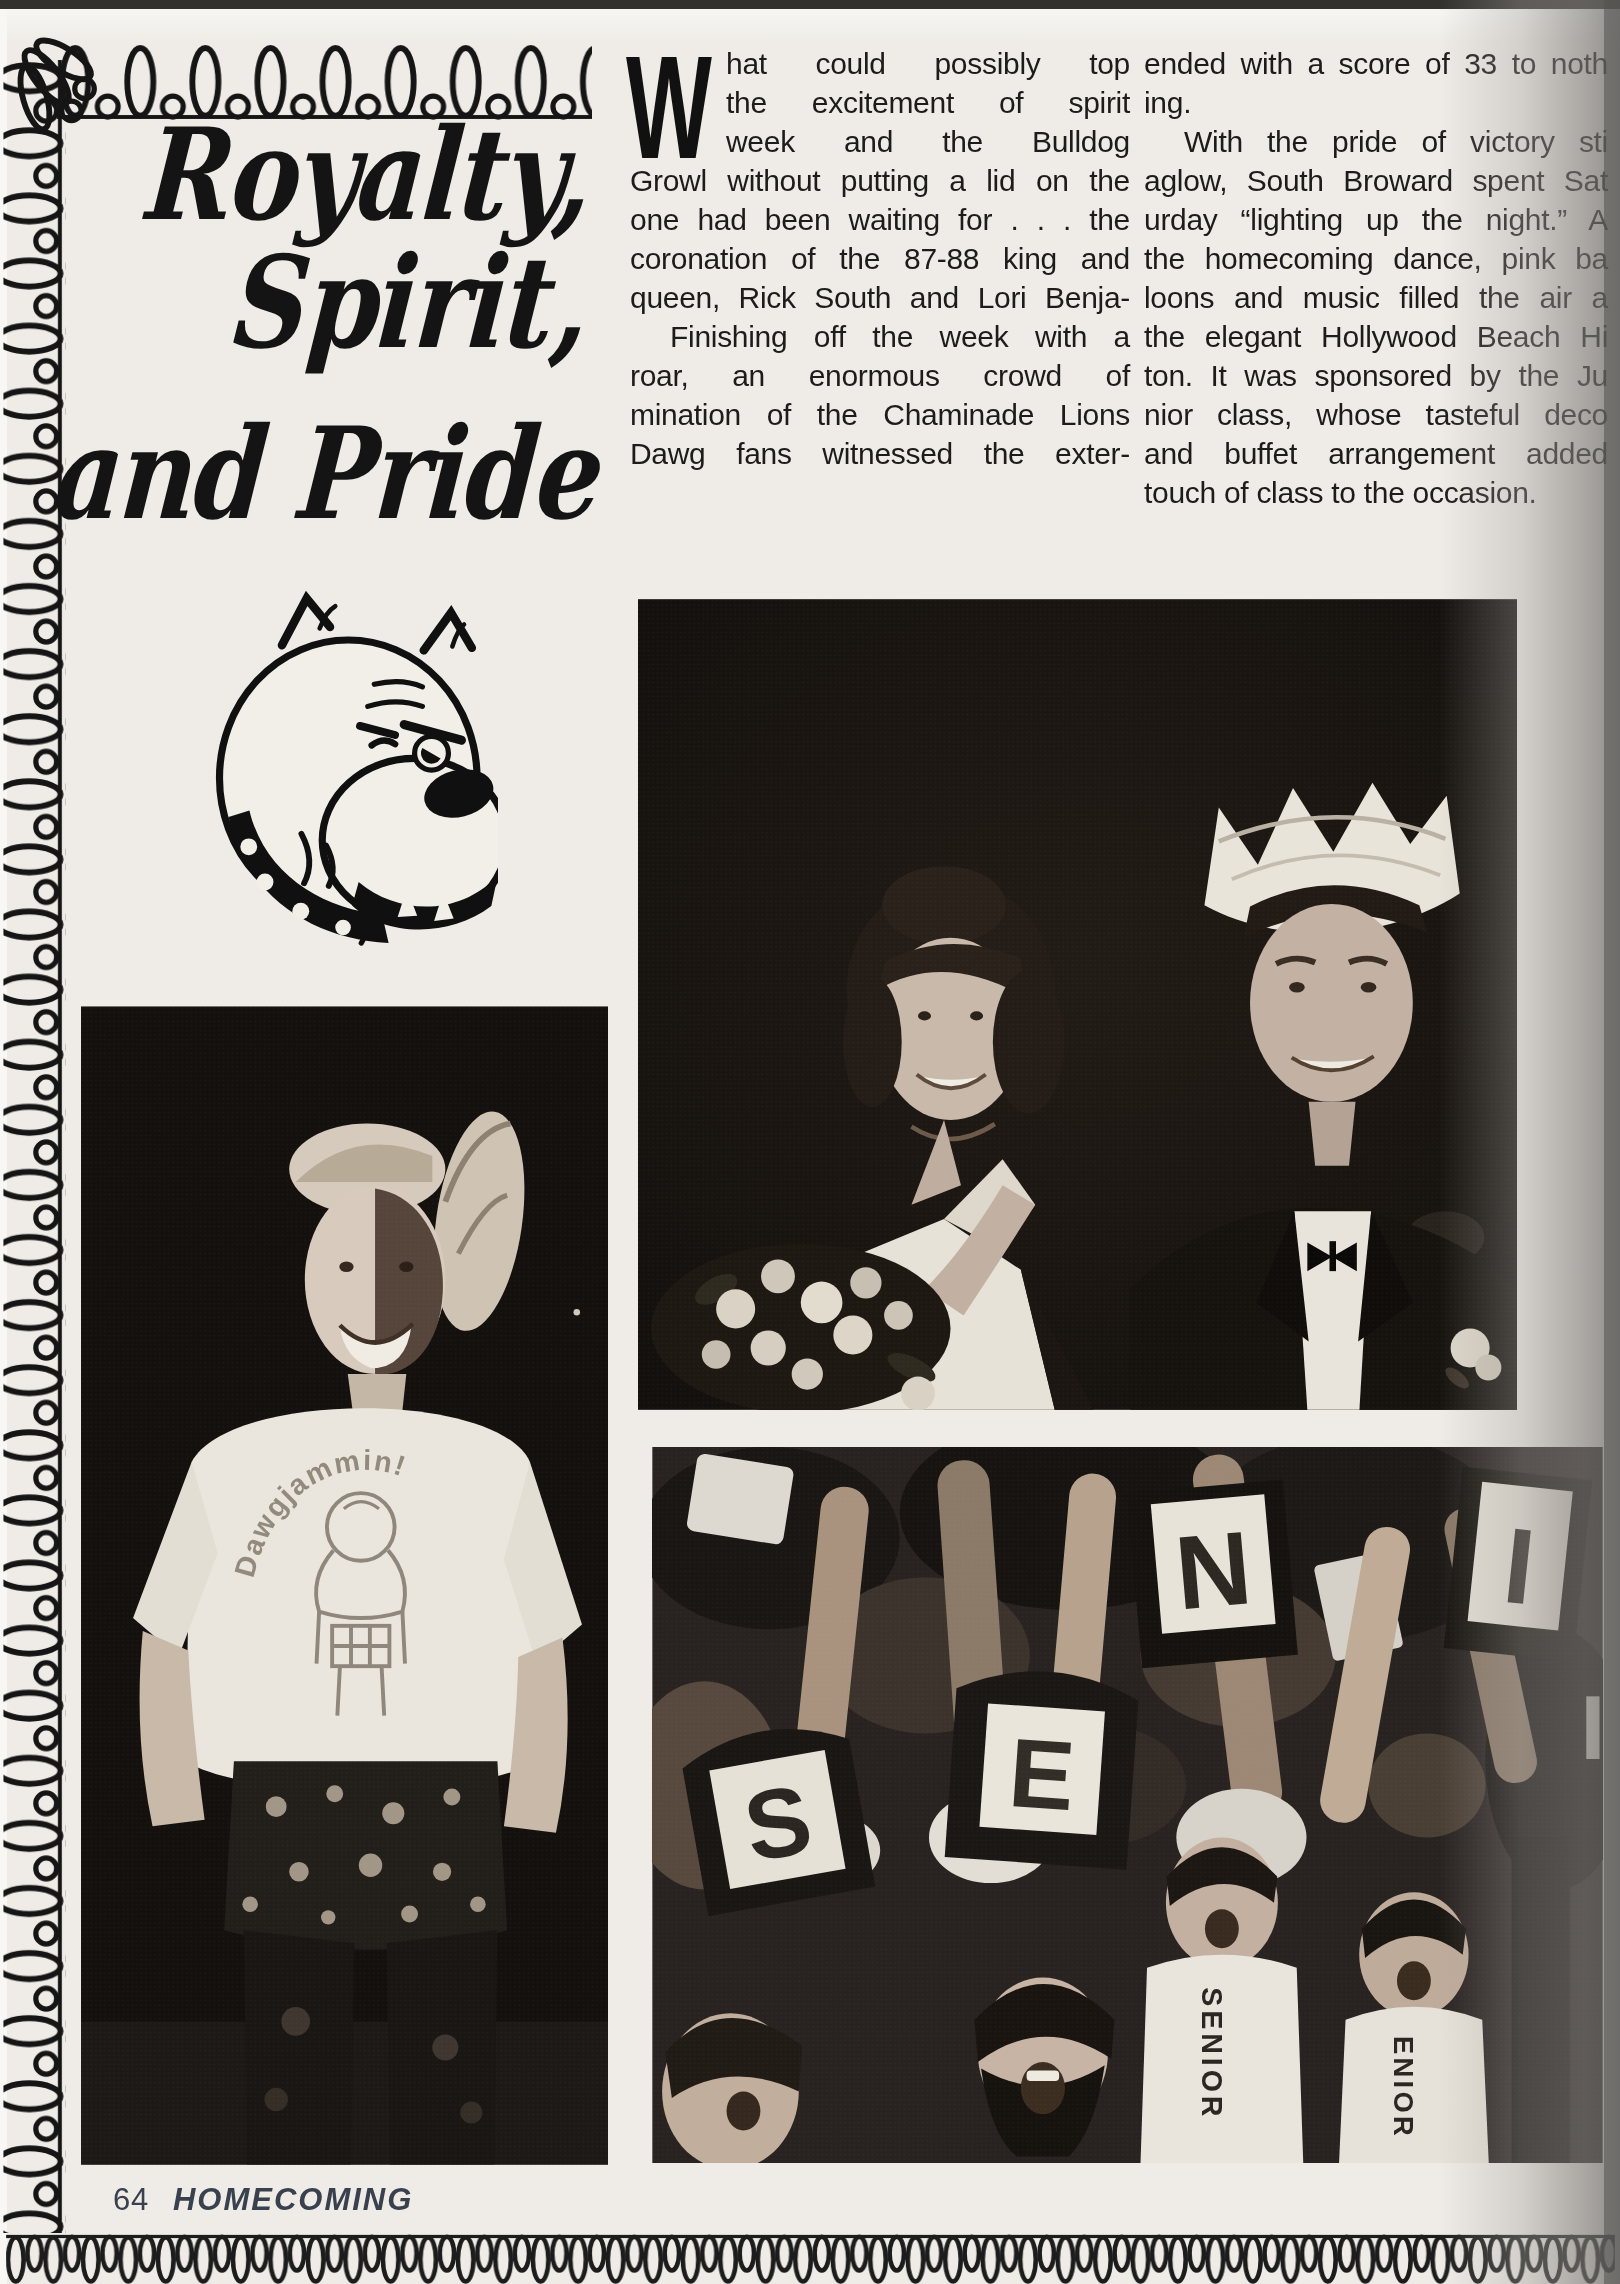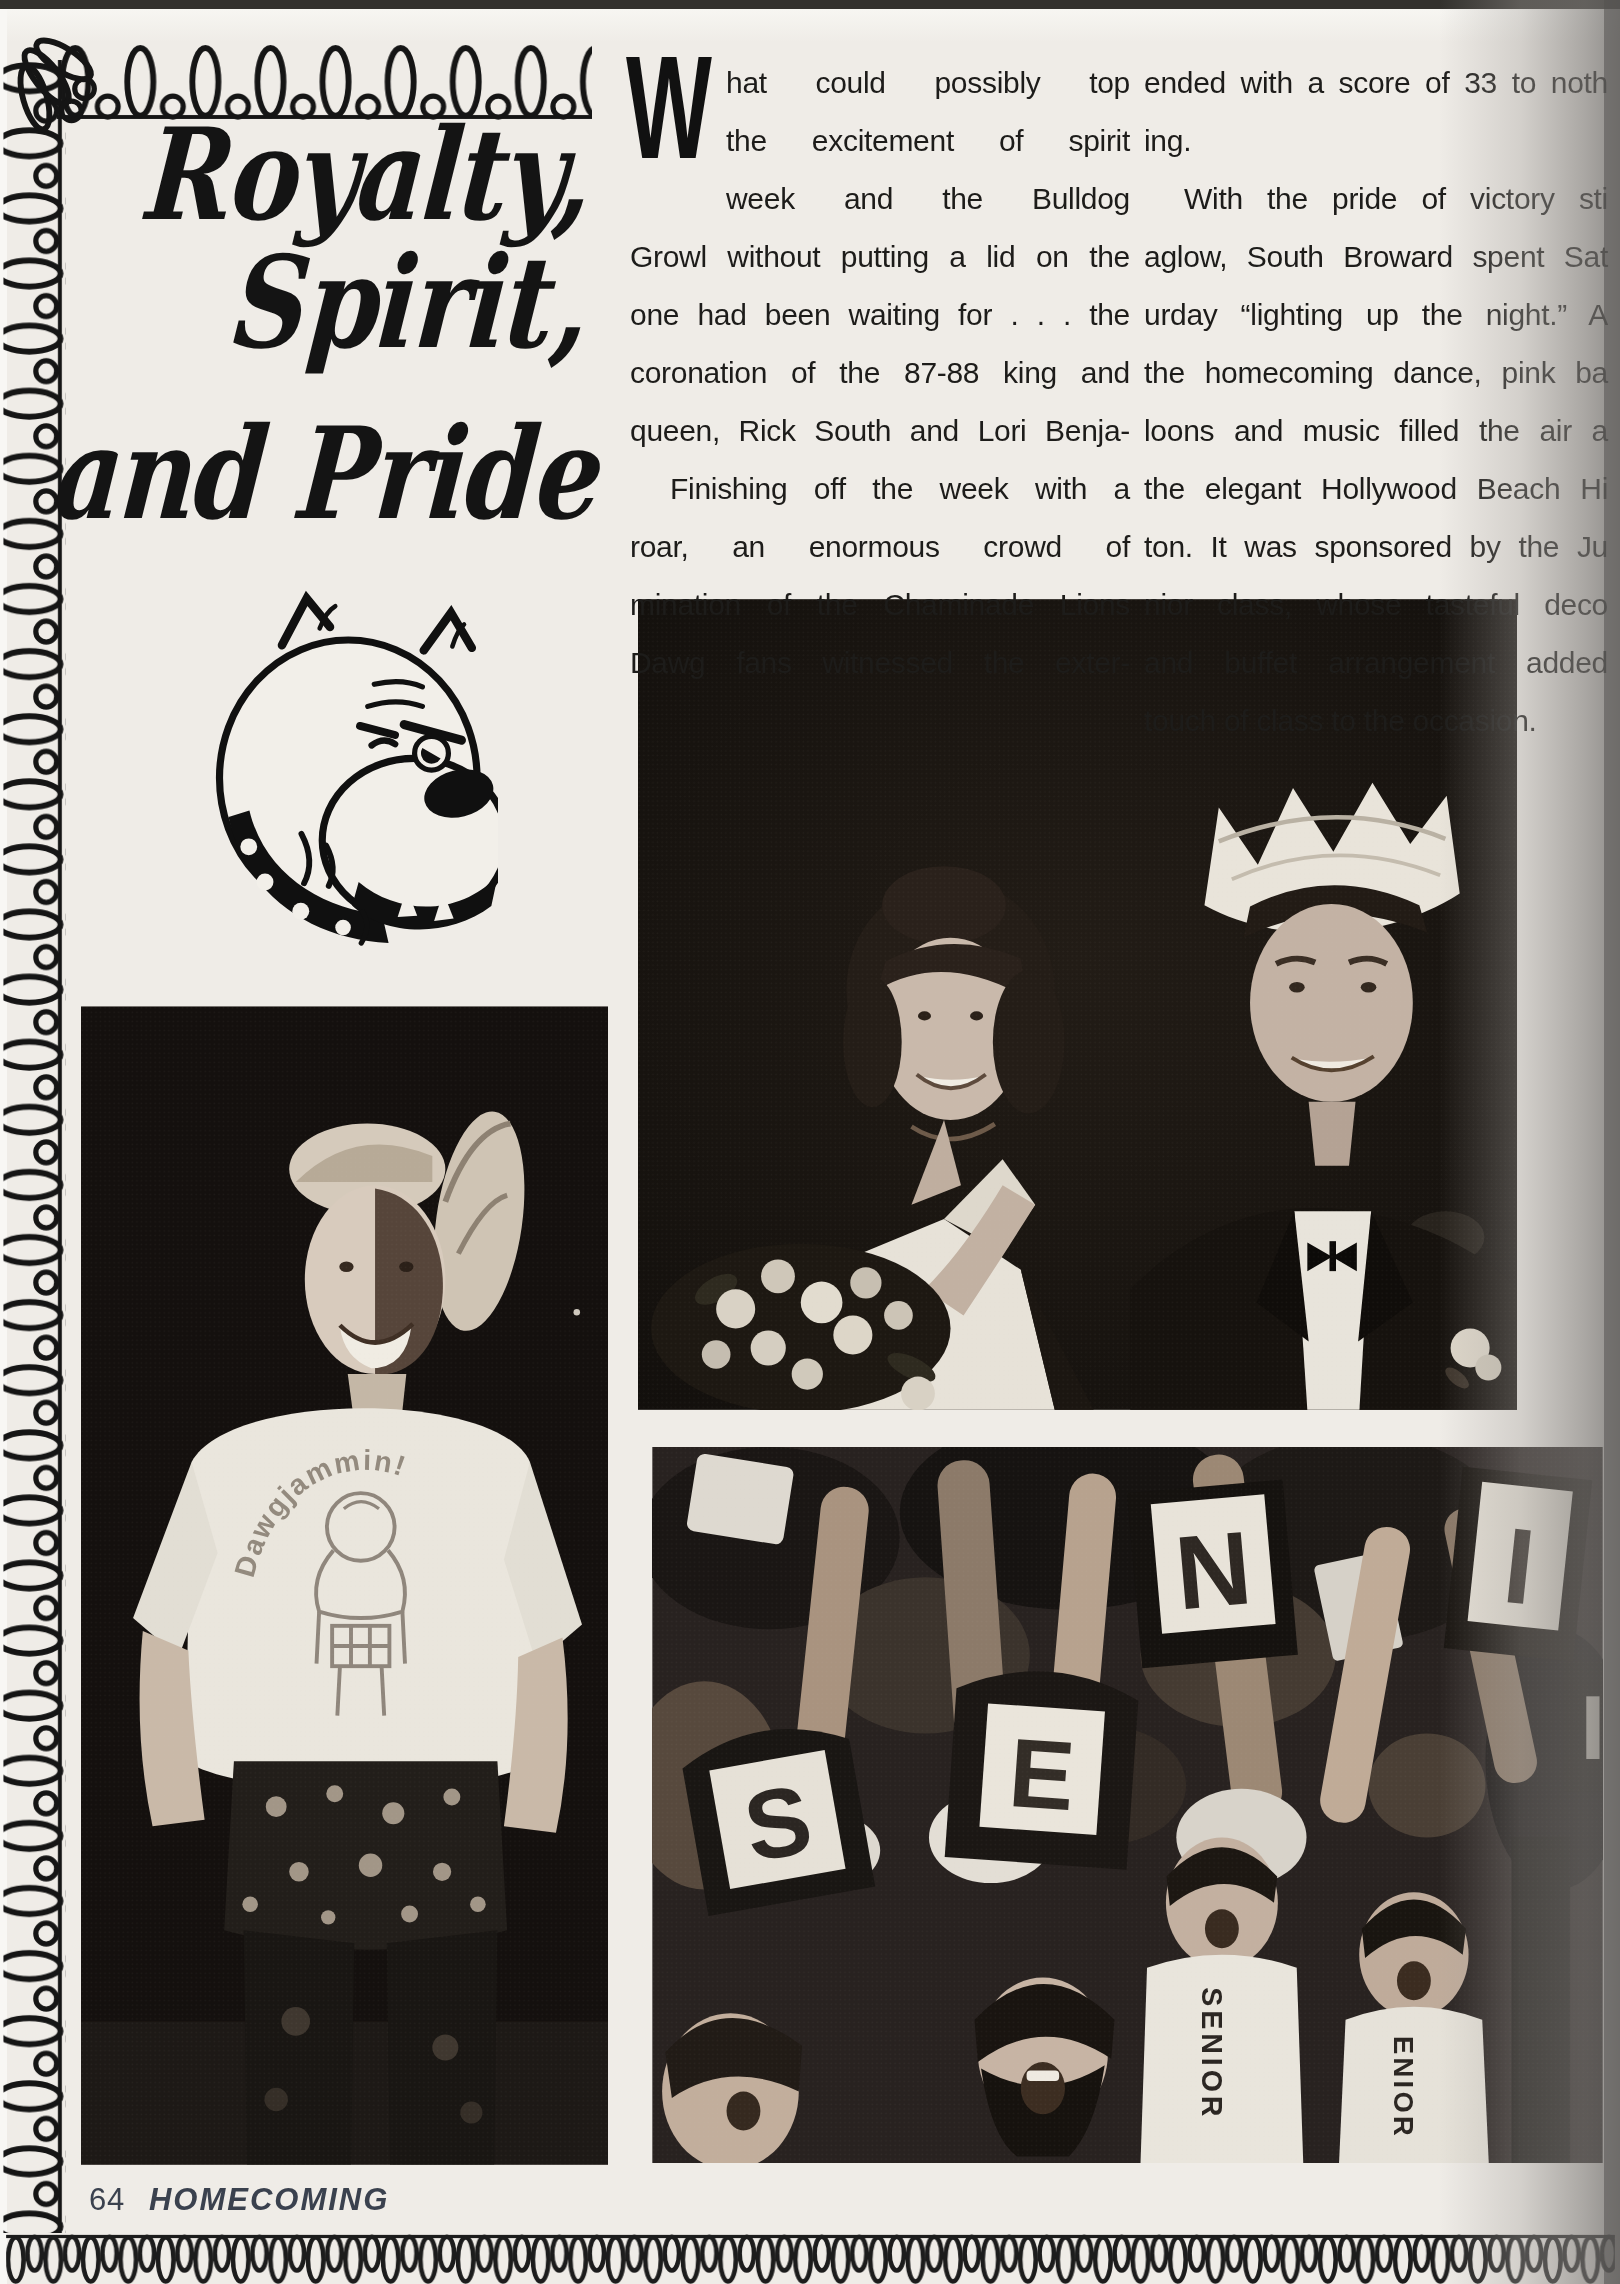--- a/index.html
+++ b/index.html
@@ -25,35 +25,35 @@
   .t-line{position:absolute;font-family:"DejaVu Serif",serif;font-style:italic;font-weight:bold;
         color:#141414;font-size:104px;white-space:nowrap;transform:skewX(-5deg) scaleY(1.22);
         transform-origin:left top;letter-spacing:-2px;}
   #t1{left:155px;top:99px;}
   #t2{left:242px;top:227px;}
   #t3{left:63px;top:398px;}
   
   .col{position:absolute;font-size:30px;color:#1d1c1a;letter-spacing:-0.3px;}
   #col1{left:630px;top:44px;width:500px;}
   #col2{left:1144px;top:44px;width:464px;}
-  .col .line{height:39px;line-height:39px;text-align:justify;text-align-last:justify;overflow:visible;margin-top:19px;}
+  .col .line{height:39px;line-height:39px;text-align:justify;text-align-last:justify;overflow:visible;}
   .col .line.flush{text-align-last:left;}
   .col .line.indent{padding-left:40px;}
   .col .line.wrapped{margin-left:96px;}
   .dropcap{position:absolute;left:-3.9px;top:-10.4px;font-weight:900;font-size:130px;line-height:130px;
         color:#111;transform:scale(.70,1.13);transform-origin:left top;letter-spacing:-3.9px;}
   
   .photo{position:absolute;display:block;}
   #photo1{left:638px;top:599px;}
   #photo2{left:81px;top:1006px;}
   #photo3{left:652px;top:1447px;}
   #mascot{left:166px;top:588px;}
   
   #footer{position:absolute;left:89px;top:2182px;color:#3a414e;font-size:31px;white-space:nowrap;}
-  #footer .num{font-style:normal;letter-spacing:0.7px;}
+  #footer .num{font-style:normal;letter-spacing:0.7px;margin-left:24px;}
   #footer .sec{font-style:italic;font-weight:bold;letter-spacing:2px;margin-left:24px;}
 </style>
 </head>
 <body>
 
 <div id="page">
 
   <div class="paper-sheen"></div>
   <div class="top-edge"></div>
   <div class="left-edge"></div>

